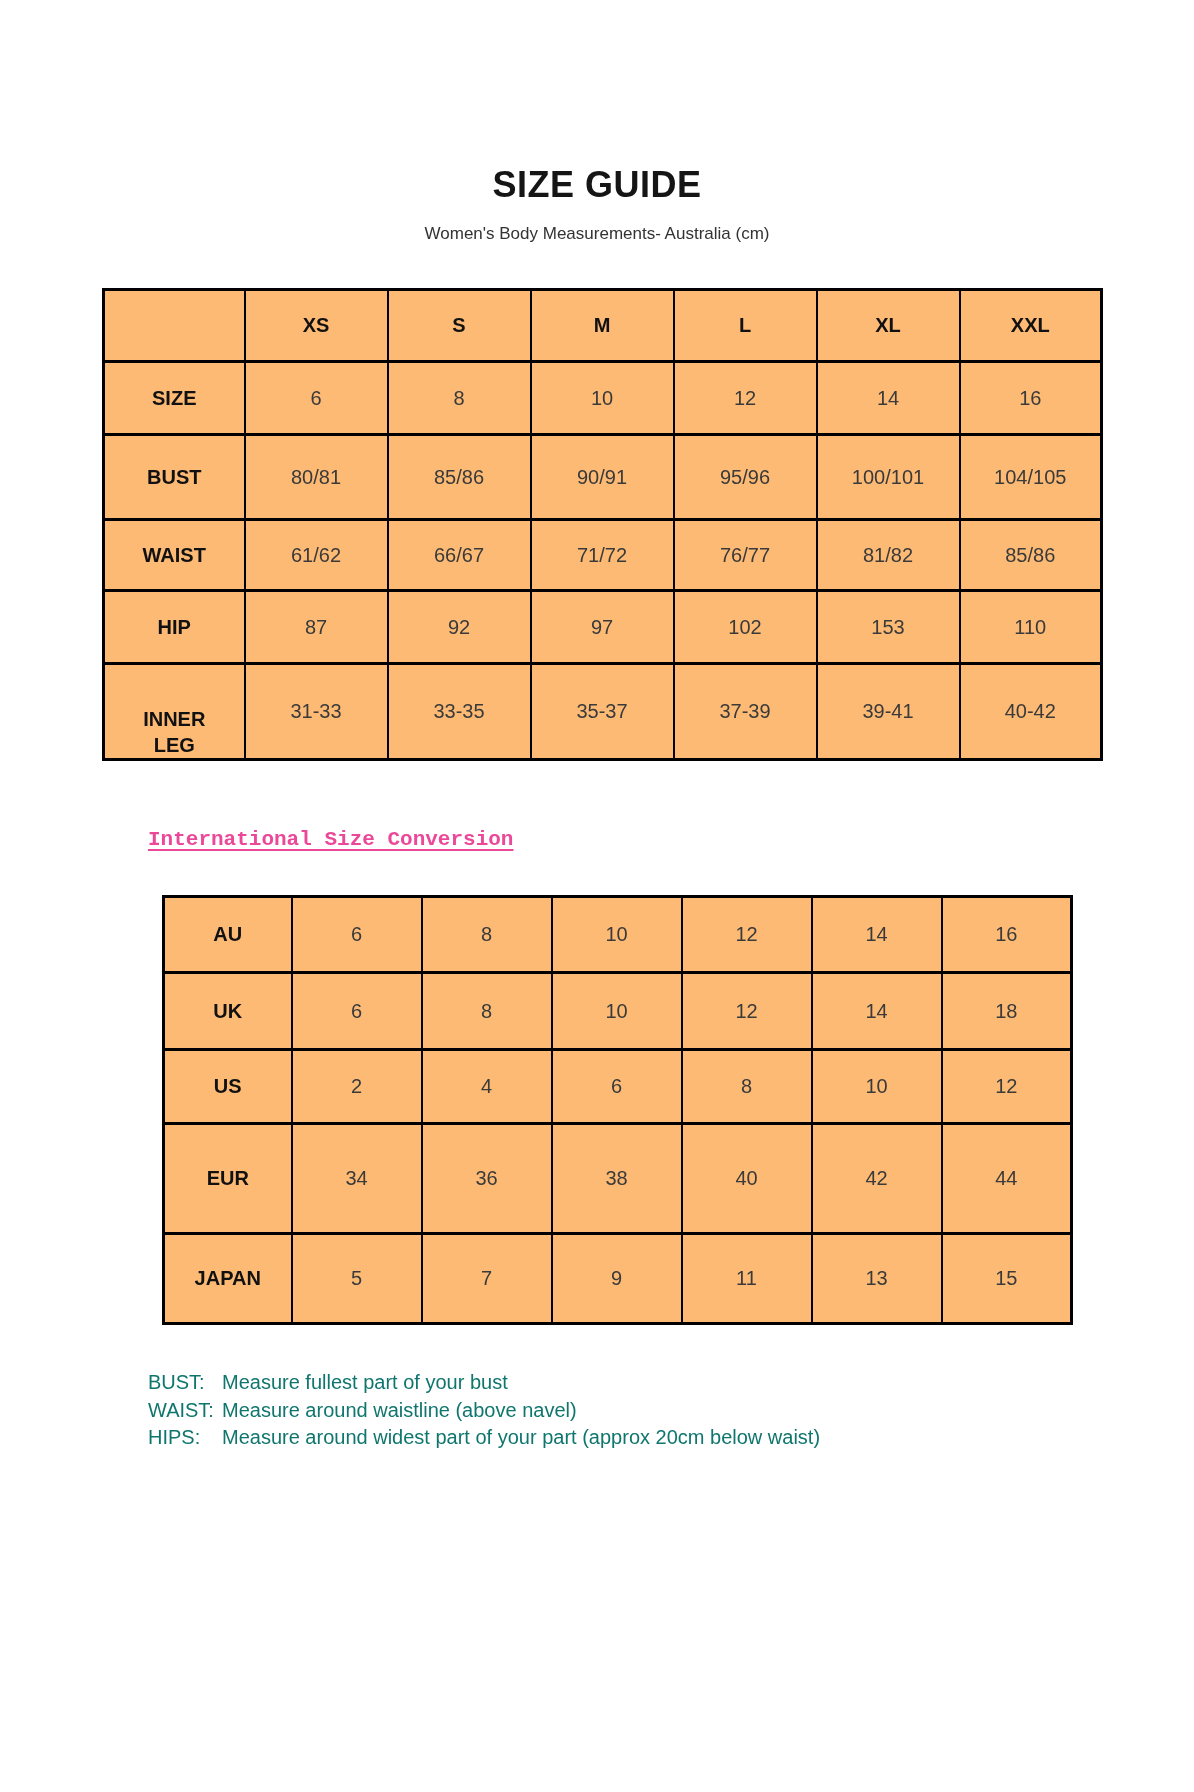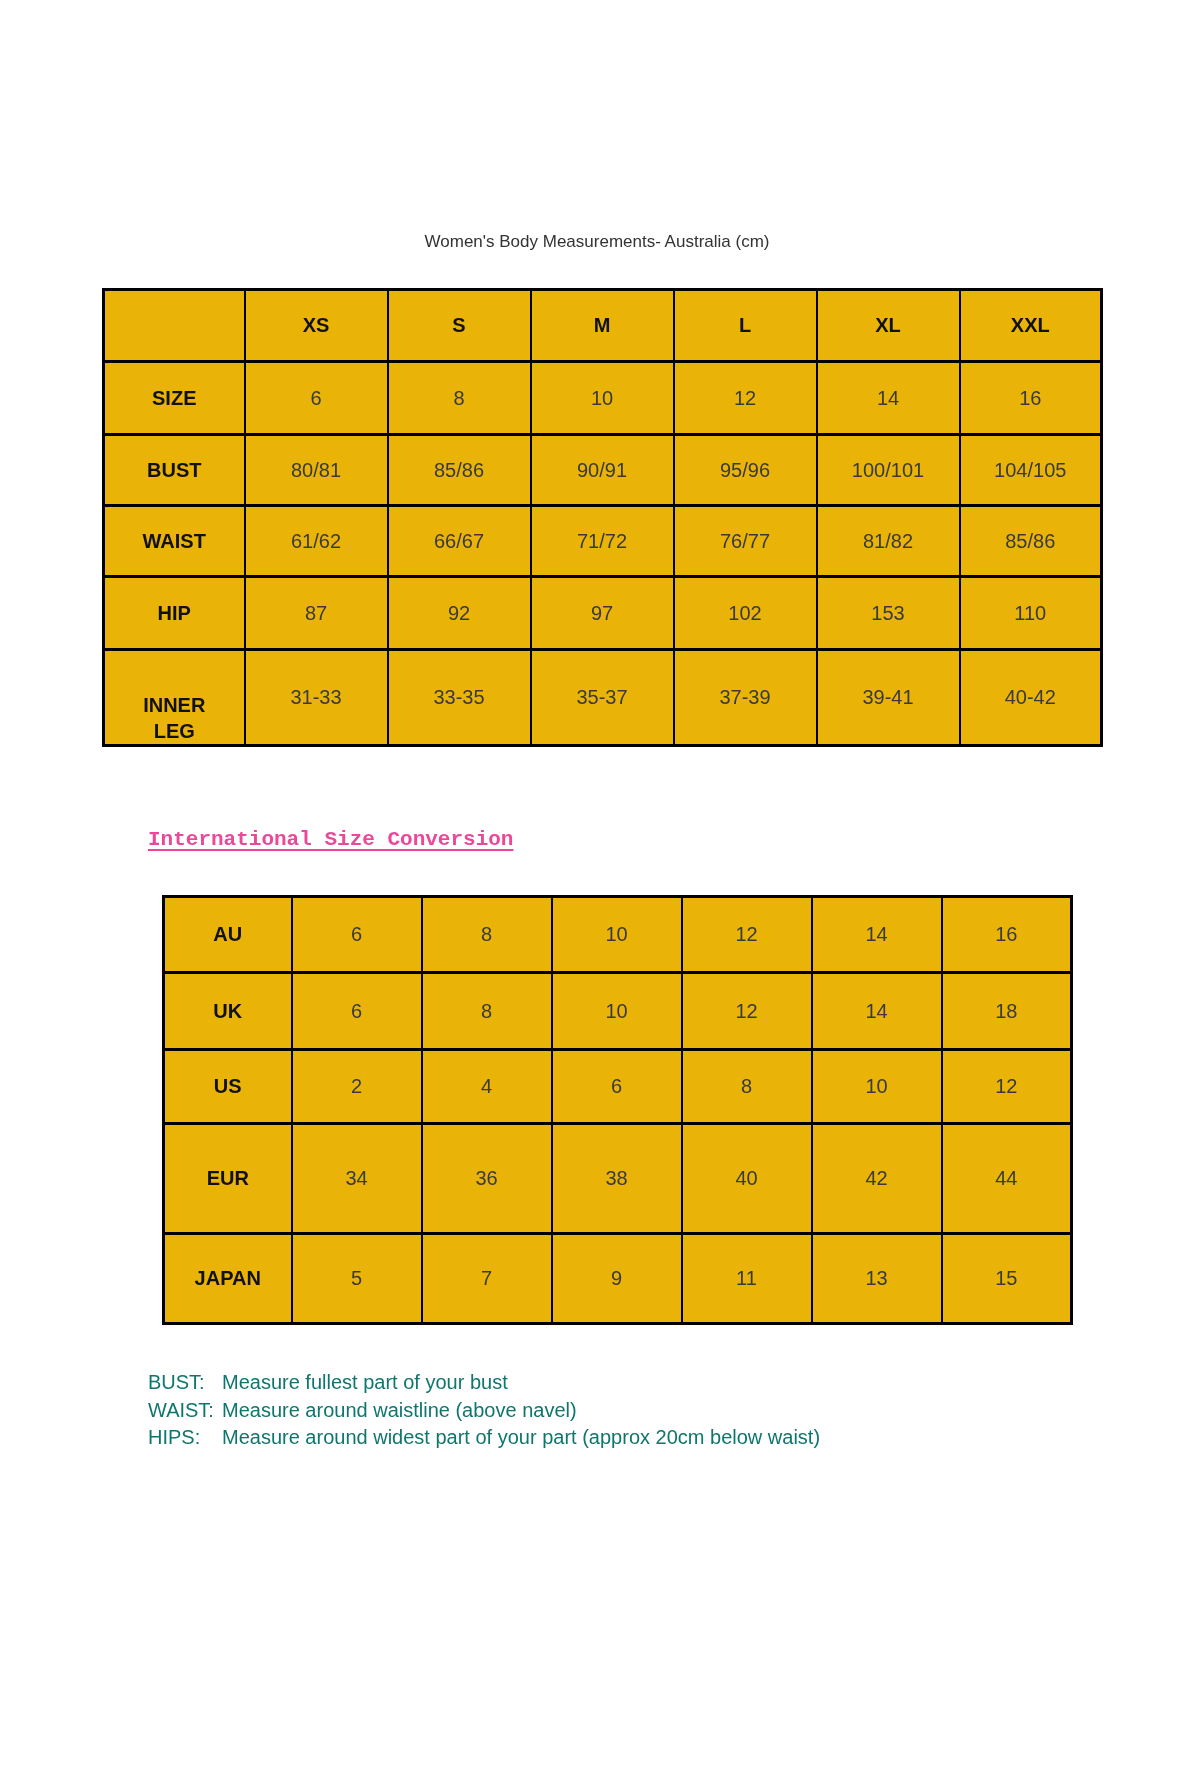--- a/index.html
+++ b/index.html
@@ -20,26 +20,26 @@
     letter-spacing:1.5px; white-space:nowrap; line-height:48px;
   }
   .brand .of { font-style:italic; font-size:26px; letter-spacing:0.5px; padding:0 3px; }
   .rule-bottom { position:absolute; top:108px; left:12px; right:12px; height:2px; background:#2b2b2b; }
 
   .doc-title {
     position:absolute; top:164px; left:0; width:100%; text-align:center;
     font-size:36px; font-weight:700; letter-spacing:0.5px; color:#151515;
   }
   .doc-subtitle {
-    position:absolute; top:232px; left:0; width:100%; text-align:center;
+    position:absolute; top:224px; left:0; width:100%; text-align:center;
     font-size:17px; color:#333333;
   }
 
   
-  table { border-collapse:collapse; table-layout:fixed; background:#eab308; border:3px solid #000; }
+  table { border-collapse:collapse; table-layout:fixed; background:#fdba74; border:3px solid #000; }
   th, td {
     border:2px solid #000; border-top-width:3px; border-bottom-width:3px;
     text-align:center; vertical-align:middle; font-size:20px; padding:0;
   }
   th { font-weight:700; color:#111111; }
   td { font-weight:400; color:#3a3a3a; }
   .t1 { position:absolute; left:102px; top:288px; }
   .t2 { position:absolute; left:162px; top:895px; }
   .narrow { display:inline-block; max-width:66px; line-height:26px;margin-top:41px; }
 
@@ -53,20 +53,21 @@
   .notes { position:absolute; left:148px; top:1369px; }
   .note-row { display:flex; font-size:20px; color:#0f766e; line-height:27.5px; }
   .note-label { width:74px; flex:none; }
 </style>
 </head>
 <body>
 
 <div class="page">
 
 
+  <div class="doc-title">SIZE GUIDE</div>
   <div class="doc-subtitle">Women's Body Measurements- Australia (cm)</div>
 
   <table class="t1">
     <colgroup>
       <col style="width:141px">
         <col style="width:143px">
         <col style="width:143px">
         <col style="width:143px">
       <col style="width:143px">
         <col style="width:143px">
@@ -84,21 +85,21 @@
     </tr>
     <tr style="height:73px">
       <th>SIZE</th>
       <td>6</td>
       <td>8</td>
       <td>10</td>
       <td>12</td>
       <td>14</td>
       <td>16</td>
     </tr>
-    <tr style="height:71px">
+    <tr style="height:85px">
       <th>BUST</th>
       <td>80/81</td>
       <td>85/86</td>
       <td>90/91</td>
       <td>95/96</td>
       <td>100/101</td>
       <td>104/105</td>
     </tr>
     <tr style="height:71px">
       <th>WAIST</th>

